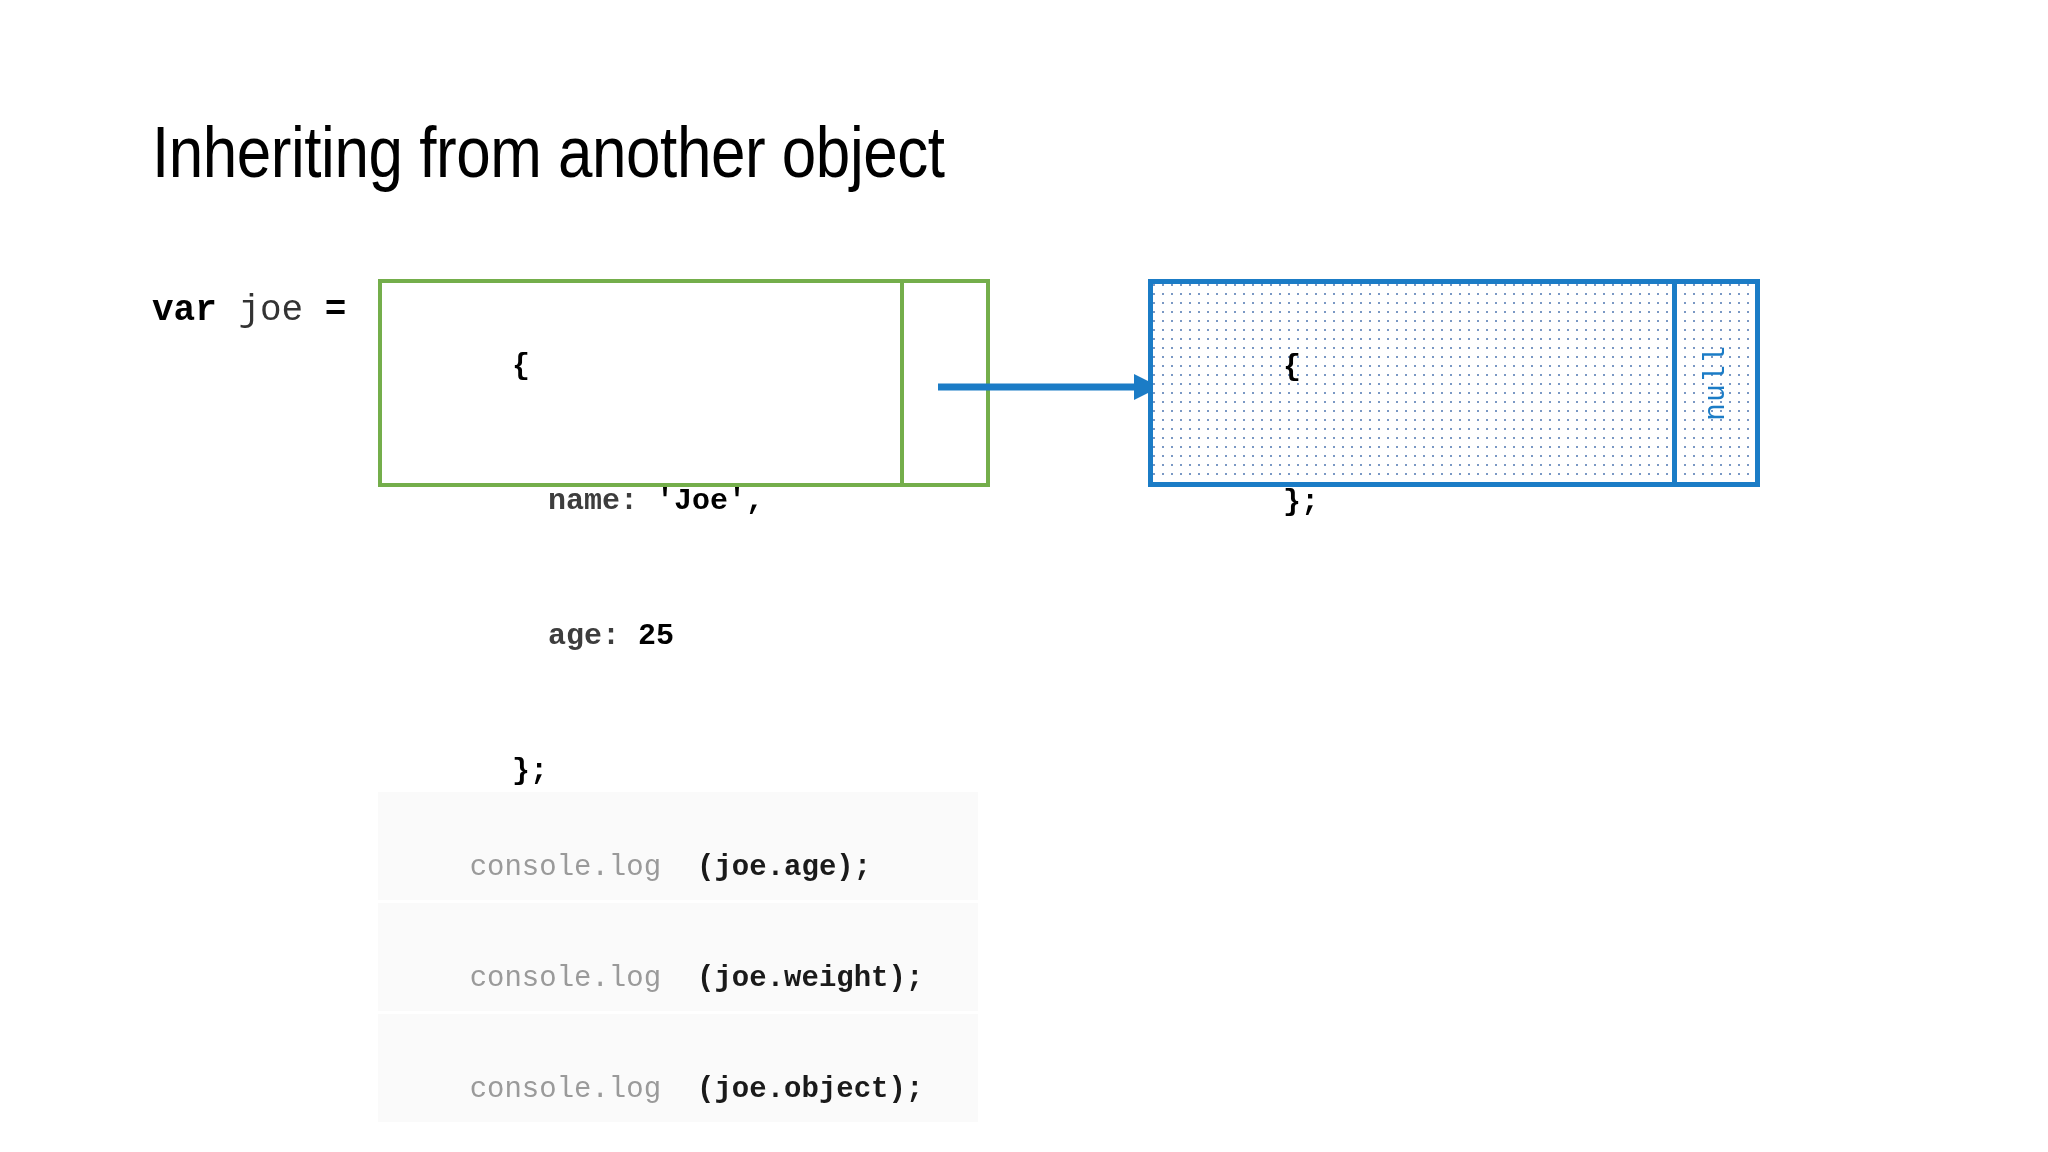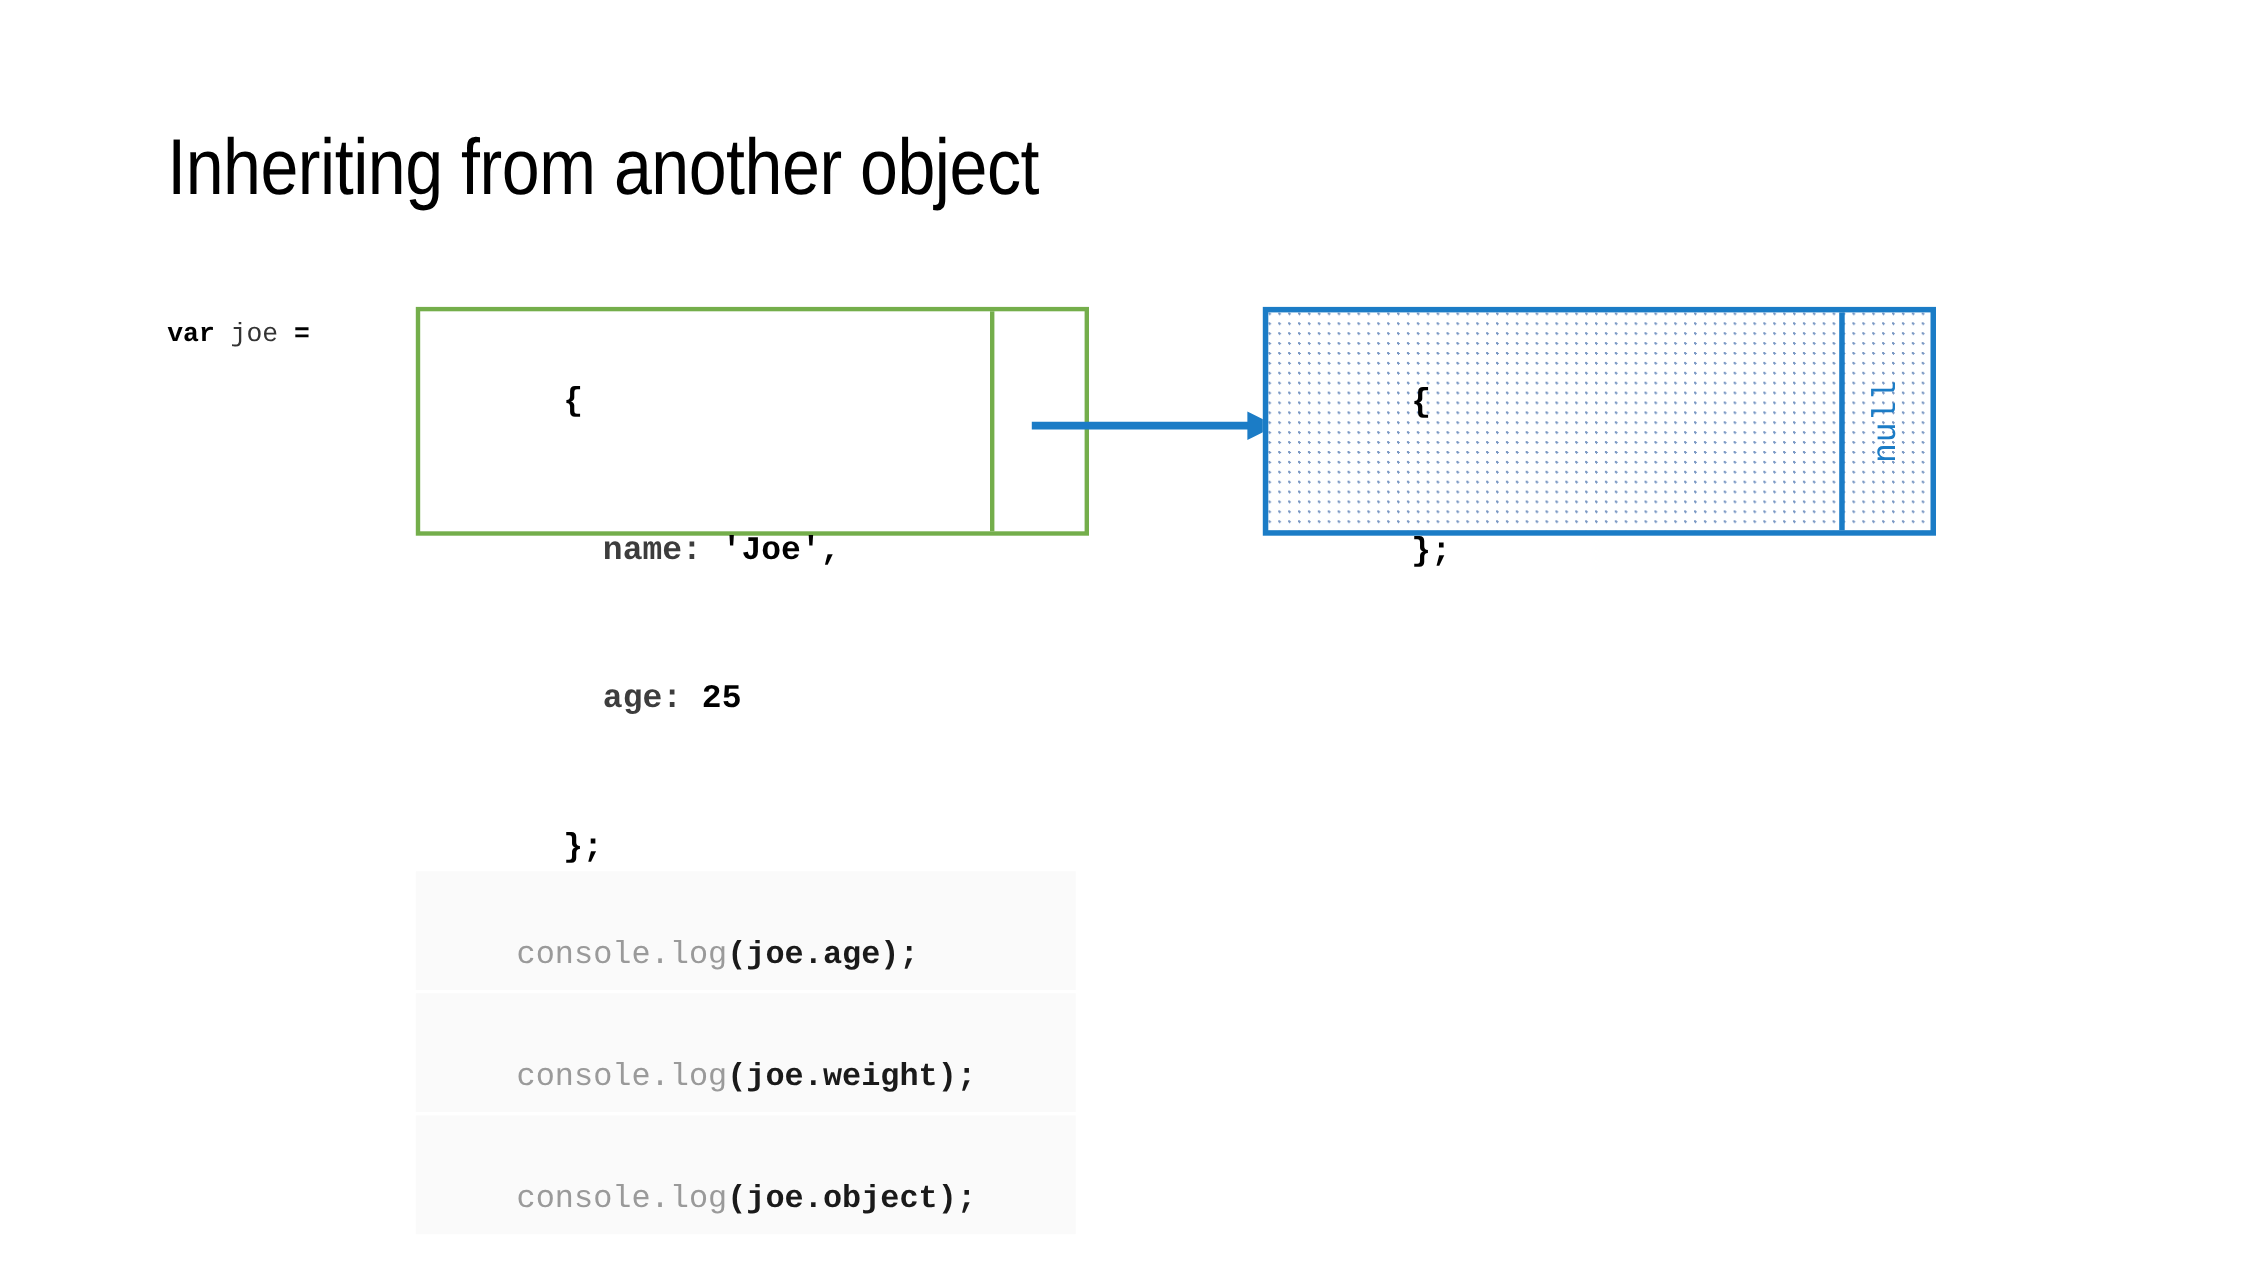--- a/index.html
+++ b/index.html
@@ -30,21 +30,21 @@
     white-space: nowrap;
     line-height: 1.1;
   }
 
   
   .var-decl {
     position: absolute;
     left: 152px;
     top: 293px;
     font-family: "Liberation Mono", monospace;
-    font-size: 24px;
+    font-size: 36px;
     white-space: nowrap;
     line-height: 1;
   }
   .var-decl .kw {
     font-weight: bold;
     color: #000000;
   }
   .var-decl .ident {
     font-weight: 400;
     color: #333333;
@@ -173,20 +173,21 @@
     line-height: 44px;
     white-space: pre;
   }
   .console-call .dim {
     color: #9a9a9a;
     font-weight: 400;
   }
   .console-call .strong {
     color: #1a1a1a;
     font-weight: bold;
+    margin-left: 36px;
   }
   .console-result {
     font-family: "Liberation Mono", monospace;
     font-size: 29px;
     line-height: 44px;
     white-space: pre;
     color: #6FAB46;
     font-weight: bold;
   }
 </style>

